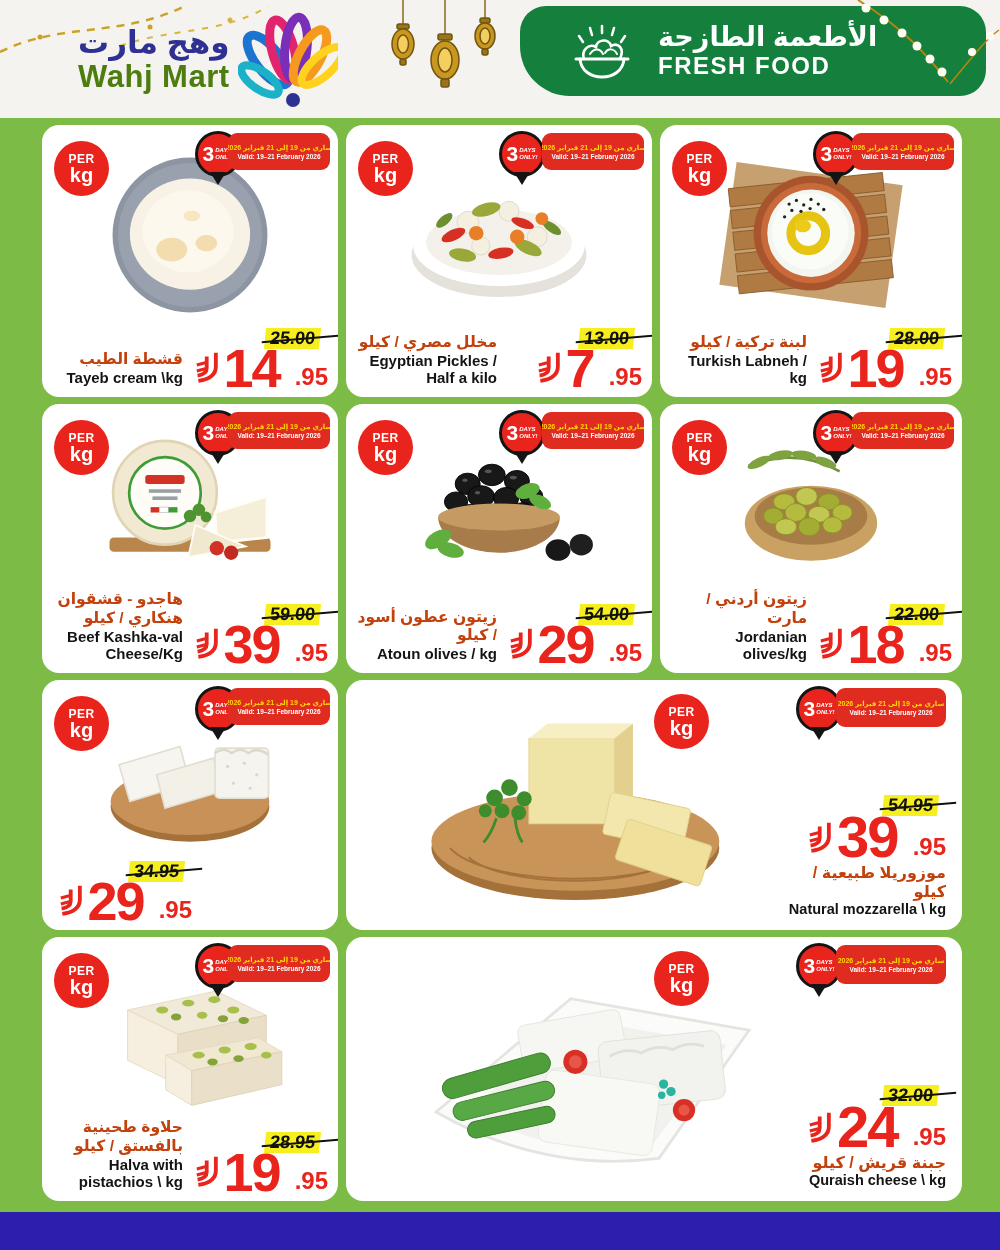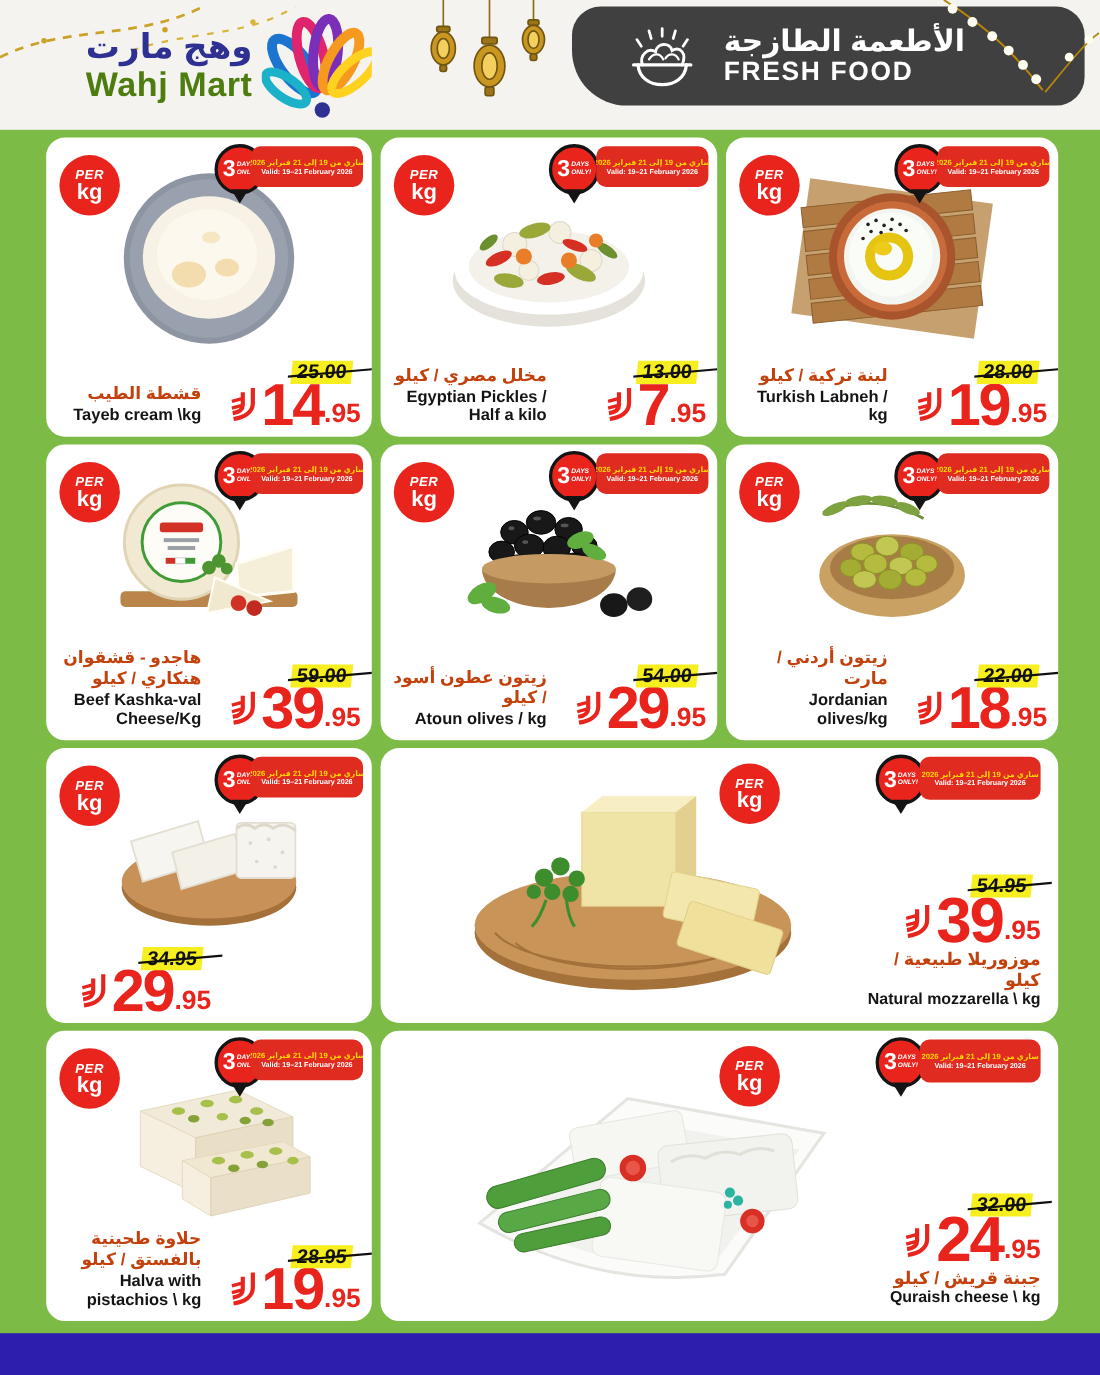--- a/index.html
+++ b/index.html
@@ -3,42 +3,42 @@
 <meta charset="utf-8">
 <style>
   html,body{margin:0;padding:0;background:#9aa0a6;}
   .page{position:relative;width:1000px;height:1250px;margin:0 auto;background:#7cbb45;
         overflow:hidden;font-family:"Liberation Sans","DejaVu Sans",sans-serif;}
 
   
   .hdr{position:absolute;top:0;left:0;width:1000px;height:118px;background:#f4f3ef;}
   .lights-left{position:absolute;left:0;top:0;}
   .brand{position:absolute;left:78px;top:8px;display:flex;align-items:center;}
-  .brand-text{text-align:center;margin-right:8px;}
+  .brand-text{text-align:right;margin-right:8px;}
   .b-ar{font-size:31px;font-weight:800;color:#2e3192;direction:rtl;line-height:1.15;}
   .b-en{font-size:31px;font-weight:800;color:#4d7c0f;letter-spacing:.5px;line-height:1.05;}
   .lanterns{position:absolute;left:385px;top:0;}
-  .sec-badge{position:absolute;left:520px;right:14px;top:6px;height:90px;background:#404040;
+  .sec-badge{position:absolute;left:520px;right:14px;top:6px;height:90px;background:#15803d;
              border-radius:26px 26px 26px 50px;display:flex;align-items:center;padding-left:46px;box-sizing:border-box;}
   .sec-text{margin-left:20px;color:#fff;}
   .s-ar{font-size:27px;font-weight:800;direction:rtl;line-height:1.1;}
   .s-en{font-size:24px;font-weight:700;letter-spacing:1.5px;line-height:1.1;}
   .lights-right{position:absolute;right:0;top:0;z-index:3;}
 
   
   .cards{position:absolute;top:125px;left:42px;width:920px;display:grid;
          grid-template-columns:296px 306px 302px;grid-template-rows:272px 269px 250px 264px;
          column-gap:8px;row-gap:7px;}
   .card{position:relative;background:#fff;border-radius:17px;overflow:hidden;}
   .card.wide{grid-column:2/4;}
 
   .perkg{position:absolute;top:16px;left:12px;width:55px;height:55px;border-radius:50%;
          background:#e8241d;color:#fff;display:flex;flex-direction:column;align-items:center;
          justify-content:center;line-height:1;z-index:2;}
-  .perkg .p1{font-size:12px;font-weight:700;letter-spacing:.5px;font-style:italic;}
+  .perkg .p1{font-size:12px;font-weight:700;letter-spacing:.5px;}
   .perkg .p2{font-size:20px;font-weight:800;}
   .wide .perkg{left:308px;top:14px;}
 
   .days{position:absolute;top:6px;left:153px;width:46px;text-align:center;z-index:2;}
   .days .circ{width:40px;height:40px;margin:0 auto;border-radius:50%;background:#e8241d;
               border:3px solid #141414;display:flex;align-items:center;justify-content:center;color:#fff;}
   .days .n{font-size:21px;font-weight:900;margin-right:1px;}
   .days .w{display:flex;flex-direction:column;font-size:6px;font-weight:700;text-align:left;line-height:1.1;}
   .days .tri{width:0;height:0;margin:-5px auto 0;border-left:8px solid transparent;
              border-right:8px solid transparent;border-top:13px solid #141414;}
@@ -62,21 +62,21 @@
   .en{font-size:15px;font-weight:700;color:#141414;line-height:1.15;}
   .prices{width:140px;display:flex;flex-direction:column;align-items:flex-end;}
   .oldwrap{margin:0 8px -1px 0;}
   .old{position:relative;display:inline-block;background:#f6ee1e;color:#101010;font-size:18px;
        font-weight:800;padding:0 5px;transform:skewX(-6deg);}
   .old::after{content:"";position:absolute;left:-3px;right:-18px;top:46%;
               border-top:2.5px solid #101010;transform:rotate(-5deg);}
   .new{display:flex;align-items:flex-end;color:#e8241d;}
   .sar{display:flex;align-items:flex-end;margin:0 2px 5px 0;}
   .main{font-size:54px;font-weight:900;line-height:.76;letter-spacing:-2px;}
-  .dec{font-size:24px;font-weight:900;line-height:1;margin-left:1px;}
+  .dec{font-size:24px;font-weight:900;line-height:1;margin-left:15px;}
 
   .wide .info{left:auto;right:16px;bottom:12px;width:215px;flex-direction:column;align-items:flex-end;}
   .wide .names{order:2;padding:4px 0 0;max-width:160px;}
   .wide .prices{order:1;width:auto;}
   .wide .ar{font-size:16px;}
   .wide .en{font-size:14.5px;}
   .wide .main{font-size:58px;}
 
   
   .footer-bar{position:absolute;left:0;bottom:0;width:1000px;height:38px;background:#2c1fae;}

